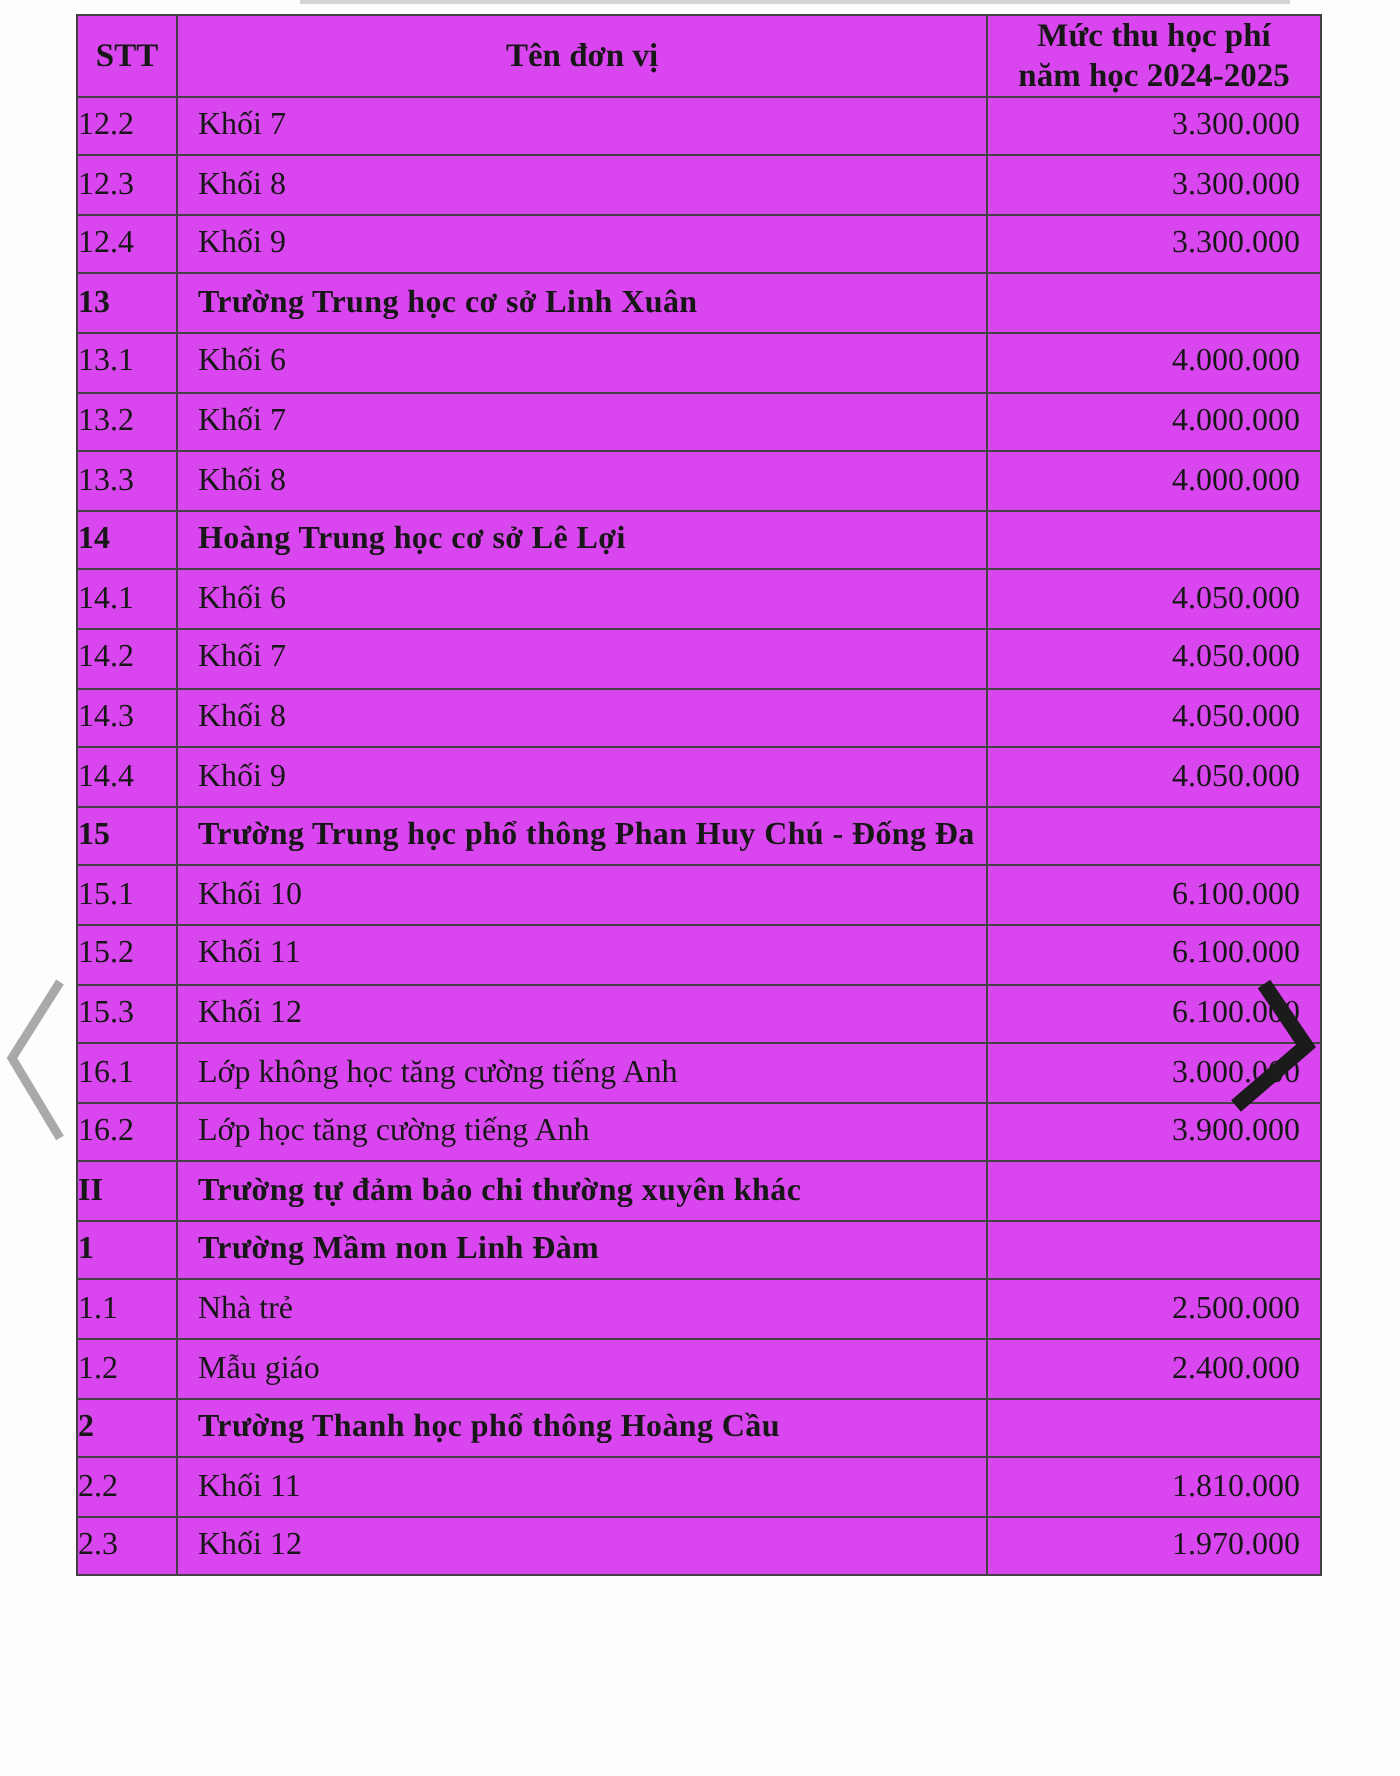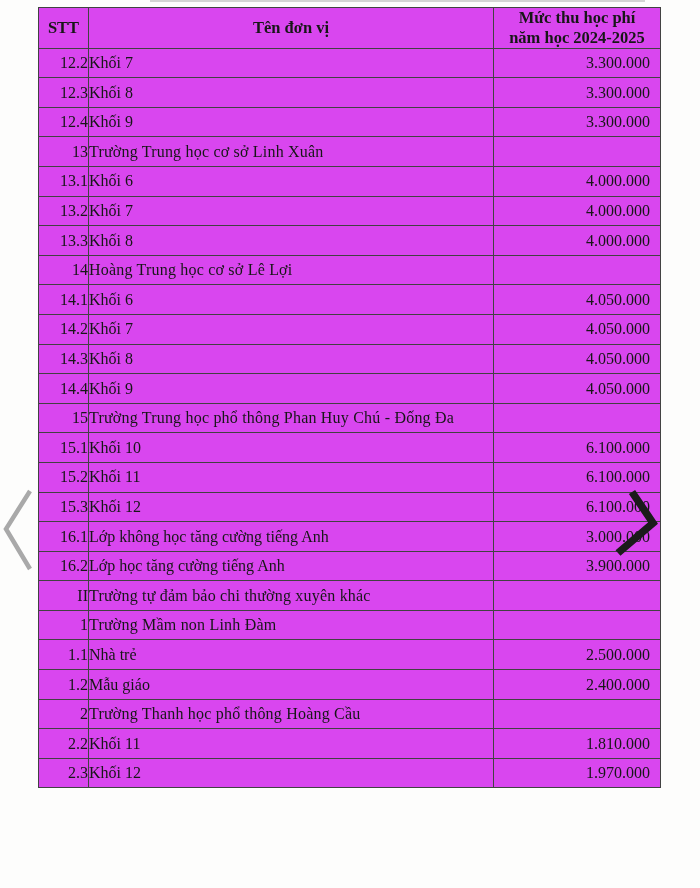--- a/index.html
+++ b/index.html
@@ -46,24 +46,24 @@
     white-space: nowrap;
   }
   .fee-table thead tr { height: 40px; }
   .fee-table tbody tr { height: 29.6px; }
   .fee-table th {
     font-weight: bold;
     text-align: center;
     font-size: 16.5px;
   }
   .fee-table th .hdr-line { display: block; line-height: 1.2; }
-  td.stt  { text-align: right; }
-  td.name { text-align: left;  padding-left: 0; }
+  td.stt  { text-align: left; }
+  td.name { text-align: left;  padding-left: 10px; border-radius: 10px; }
   td.fee  { text-align: right; padding-right: 10px; }
-  tr.section td { font-weight: normal; margin-top: 32px; }
+  tr.section td { font-weight: bold; margin-top: 32px; }
   tr.section td.name { letter-spacing: 0.2px; }
   .chev-left {
     position: absolute;
     left: 1px;
     top: 486px;
     cursor: pointer;
   }
   .chev-right {
     position: absolute;
     left: 608px;

